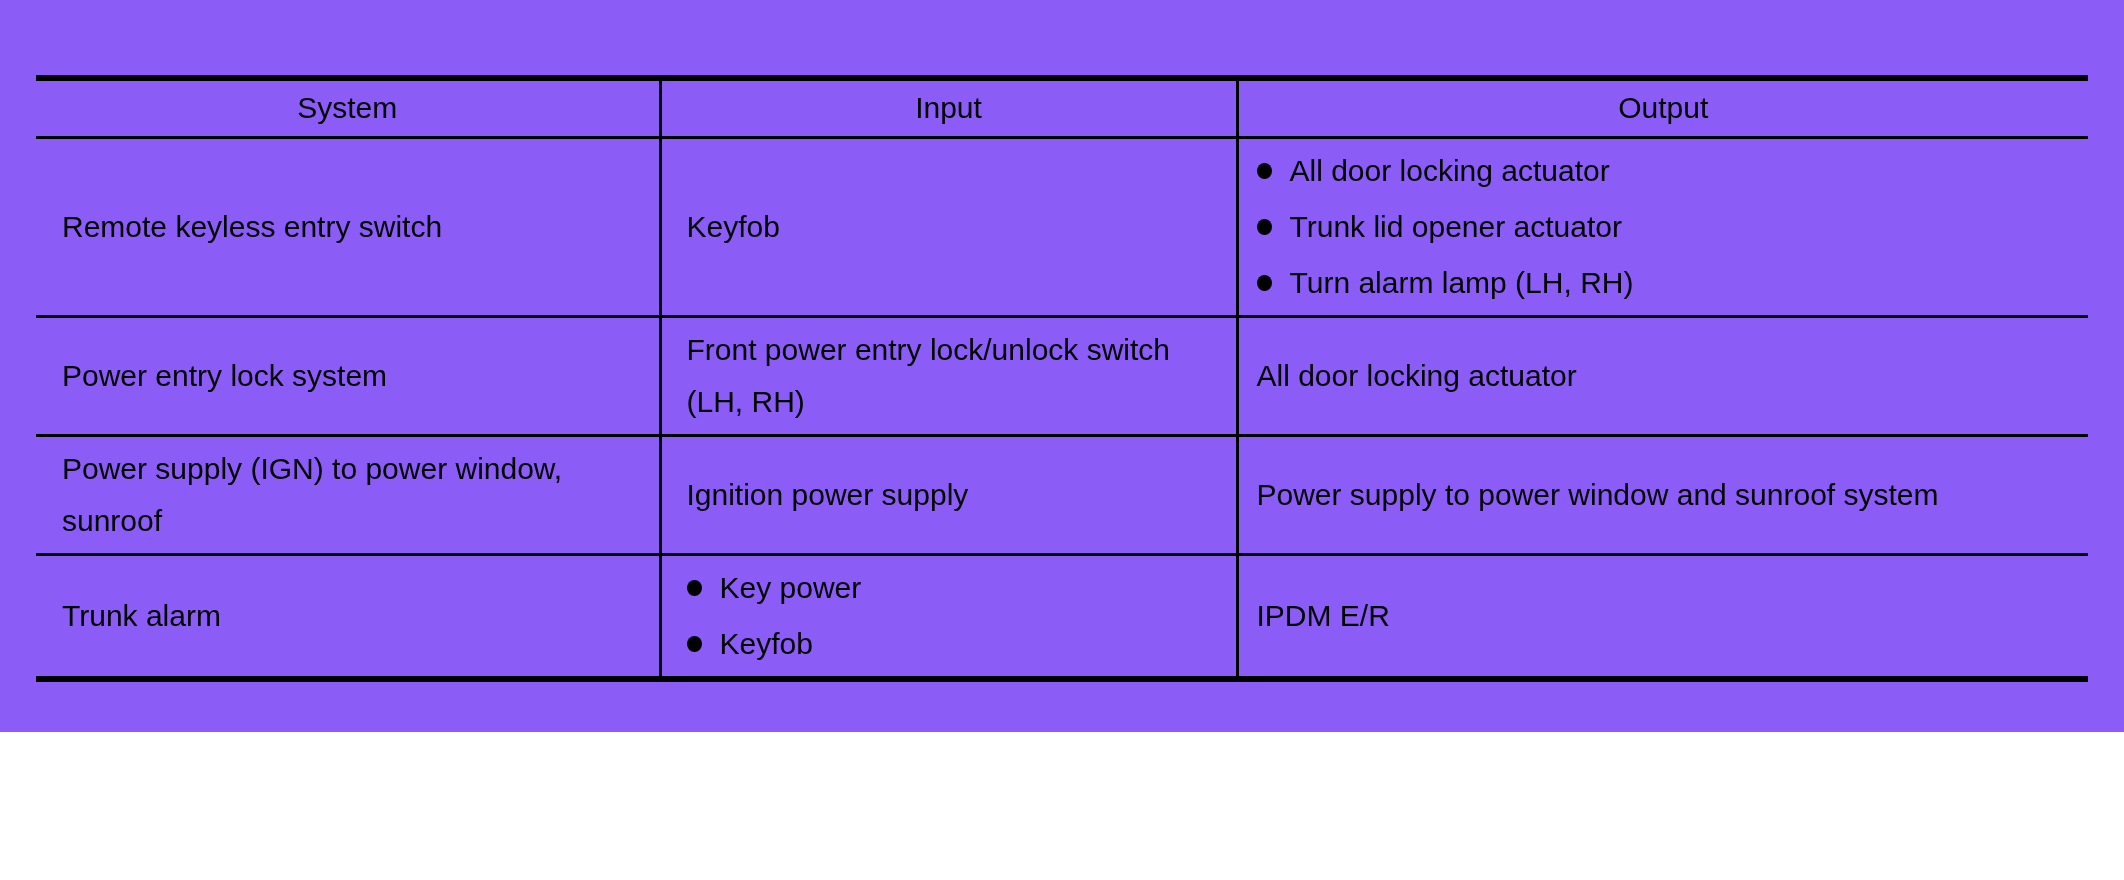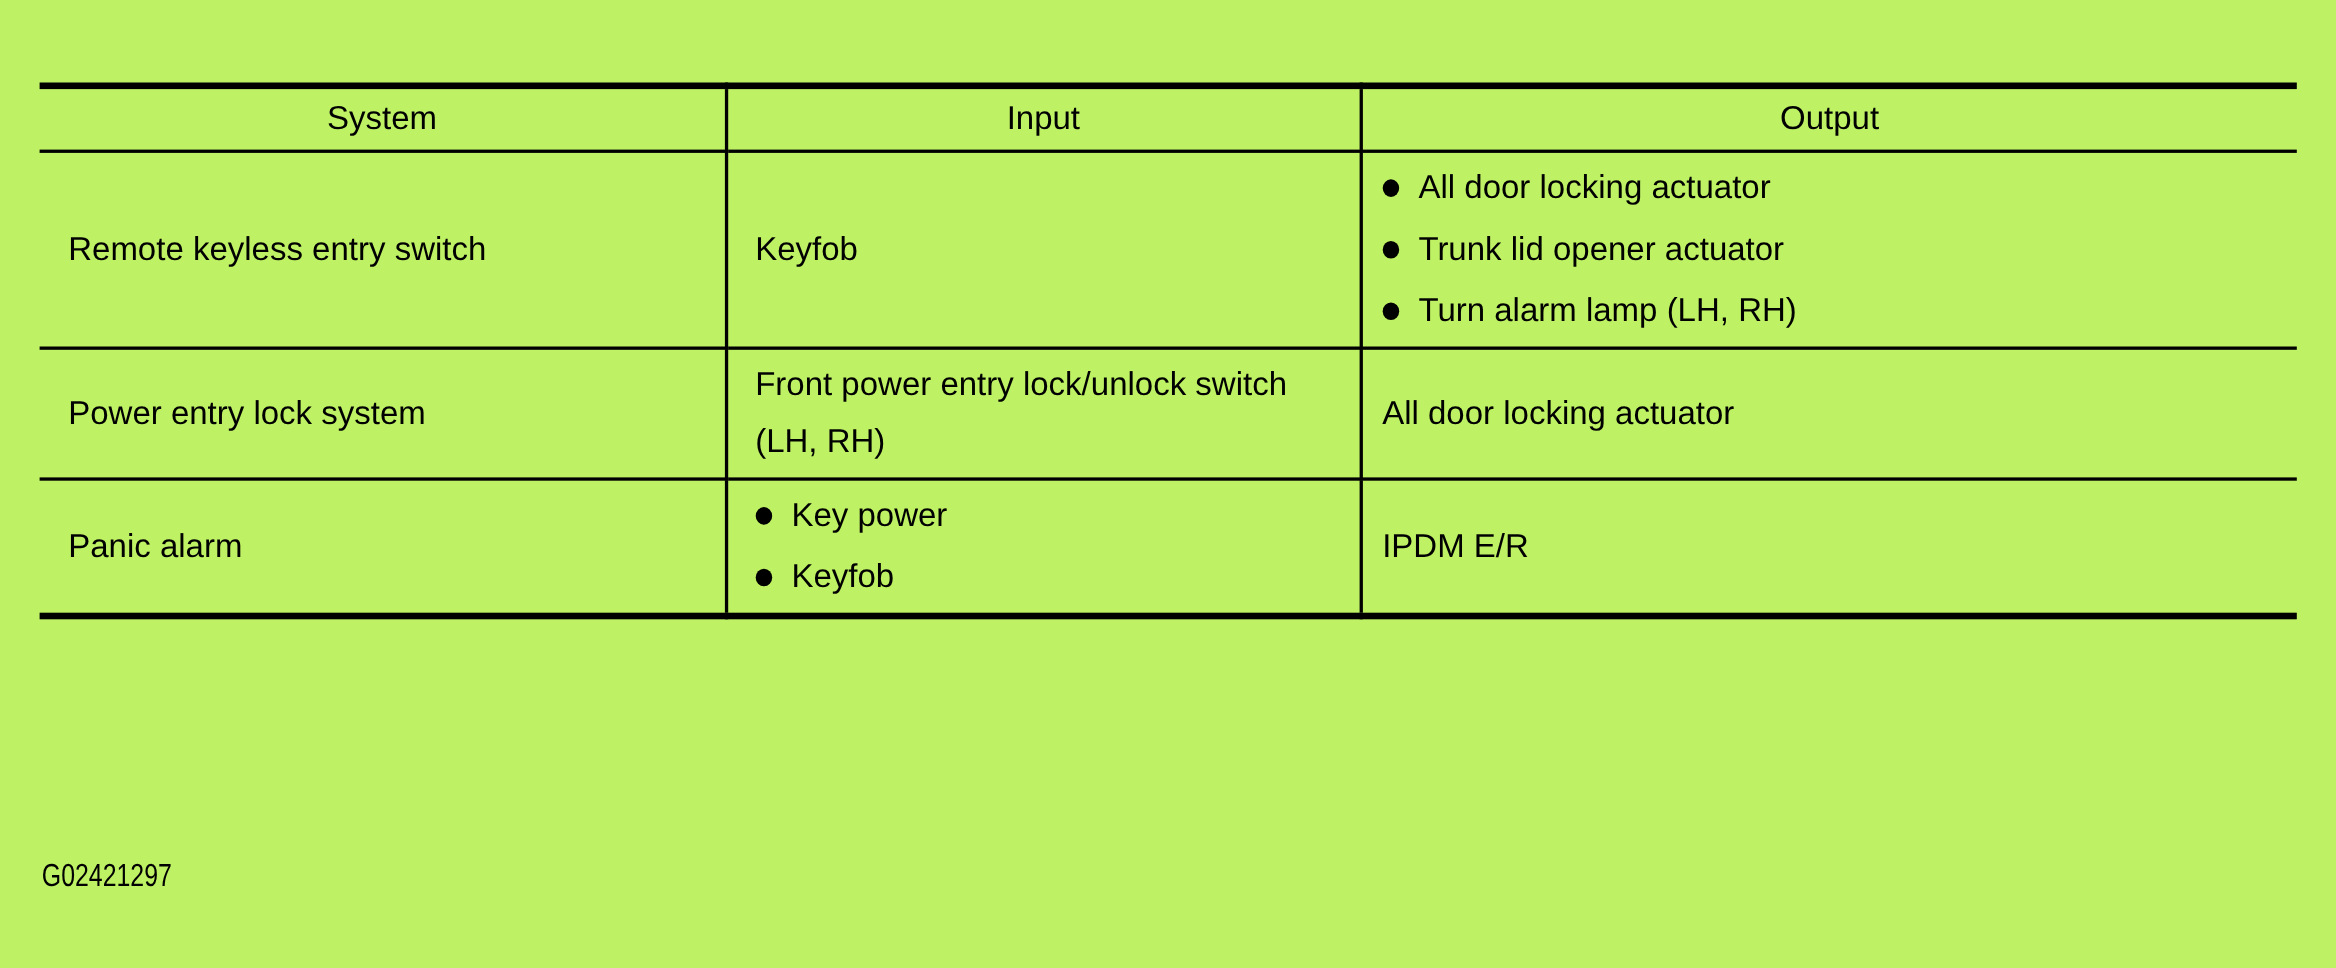--- a/index.html
+++ b/index.html
@@ -3,22 +3,22 @@
 <meta charset="utf-8">
 <style>
   html, body {
     margin: 0;
     padding: 0;
     background: #ffffff;
   }
   .page {
     position: relative;
     width: 2124px;
-    height: 880px;
-    background: #bef264;
+    height: 732px;
+    background: #8b5cf6;
     color: #000000;
     font-family: "Liberation Sans", sans-serif;
     overflow: hidden;
   }
   .table-wrap {
     position: absolute;
     left: 36px;
     top: 75px;
     width: 2052px;
   }
@@ -147,24 +147,29 @@
             </div>
           </td>
         </tr>
 
         <tr class="row-2">
           <td class="col-system">Power entry lock system</td>
           <td class="col-input">Front power entry lock/unlock switch (LH, RH)</td>
           <td class="col-output">All door locking actuator</td>
         </tr>
 
+        <tr class="row-3">
+          <td class="col-system">Power supply (IGN) to power window, sunroof</td>
+          <td class="col-input">Ignition power supply</td>
+          <td class="col-output">Power supply to power window and sunroof system</td>
+        </tr>
 
 
         <tr class="row-5">
-          <td class="col-system">Panic alarm</td>
+          <td class="col-system">Trunk alarm</td>
           <td class="col-input bullets-cell">
             <div class="bullet-line">
               <span class="bullet"></span>
               <span>Key power</span>
             </div>
             <div class="bullet-line">
               <span class="bullet"></span>
               <span>Keyfob</span>
             </div>
           </td>

